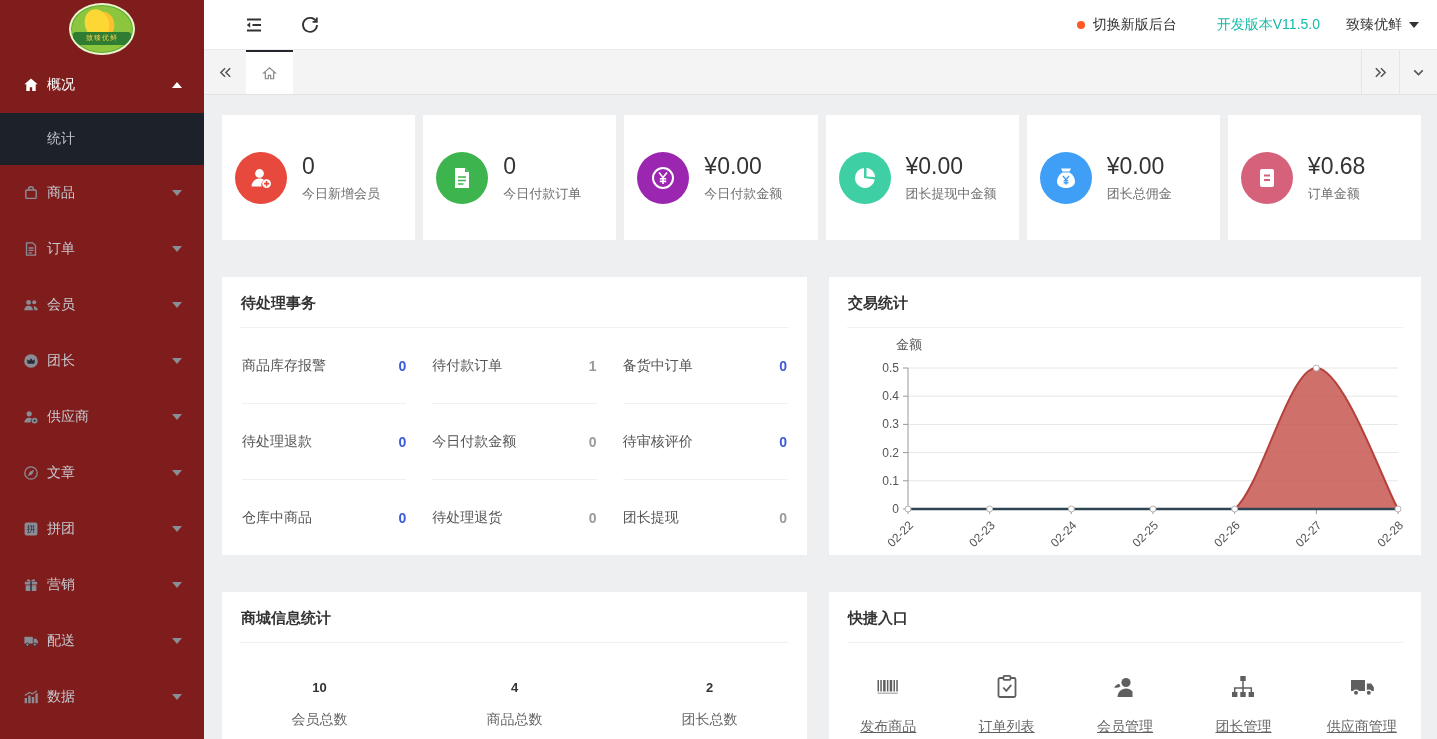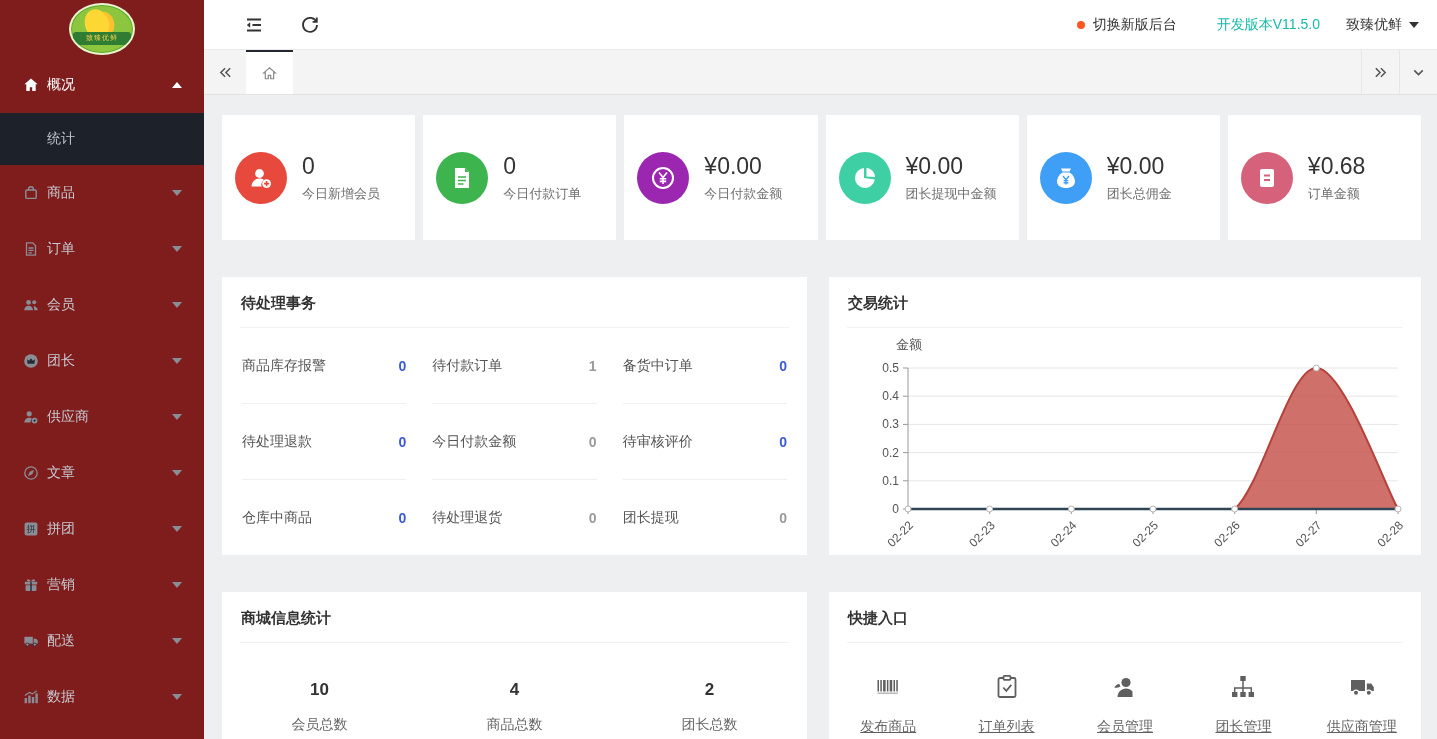--- a/index.html
+++ b/index.html
@@ -83,21 +83,21 @@
   .pending-cell.underl { border-bottom:1px solid #f0f0f0;align-items:center; }
   .p-label { color:#555; }
   .pv { font-weight:bold; color:#9a9a9a; }
   .pv.blue { color:#3a5bd9; }
 
   .chart-body { padding:0; }
   .chart-svg { display:block; font-family:"Liberation Sans","DejaVu Sans",sans-serif; }
 
   .mall-body { display:flex; padding-top:37px; }
   .mall-col { flex:1; text-align:center; cursor:pointer; }
-  .mall-value { font-size:17px; font-weight:bold; color:#333;text-align:center; }
+  .mall-value { font-size:13px; font-weight:bold; color:#333;text-align:center; }
   .mall-label { font-size:14px; color:#666; margin-top:16px; }
 
   .quick-body { display:flex; padding-top:30px; }
   .quick-item { flex:1; display:flex; flex-direction:column; align-items:center; cursor:pointer; color:#5f5f5f;text-decoration:underline; }
   .quick-item svg { width:28px; height:28px; }
   .quick-label { font-size:14px; color:#666; margin-top:13px; }
 </style>
 </head>
 <body>
 

